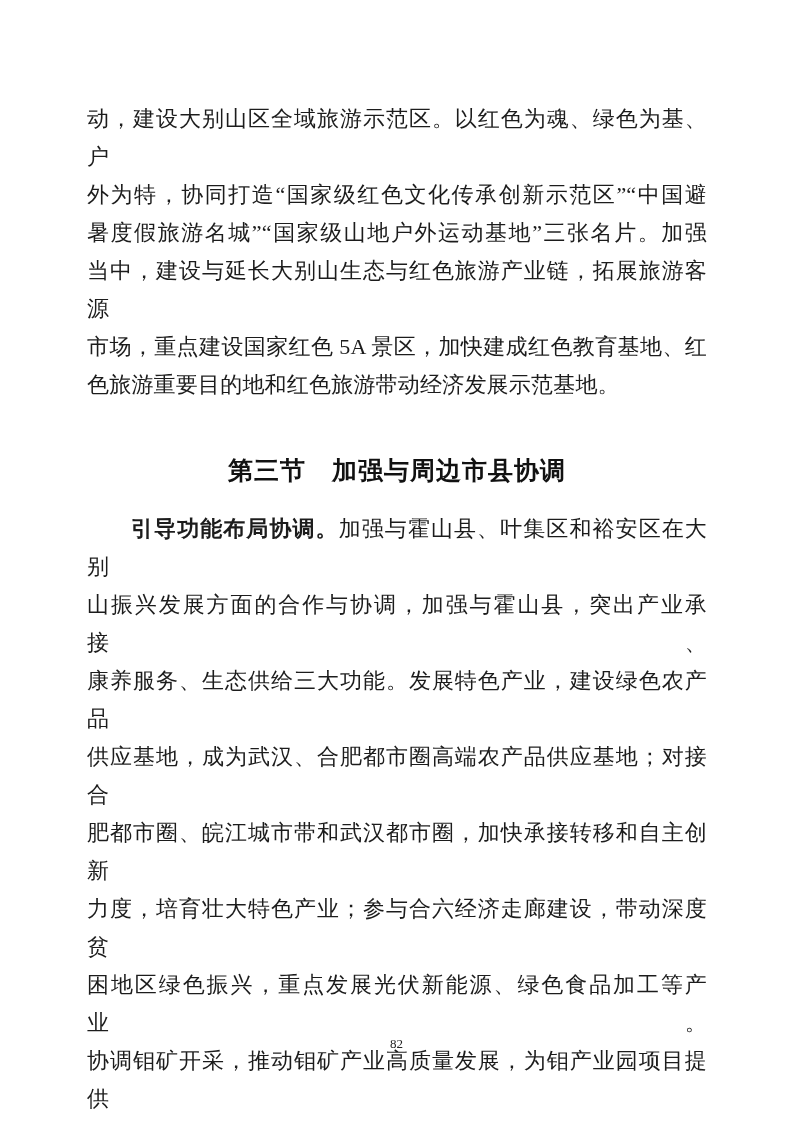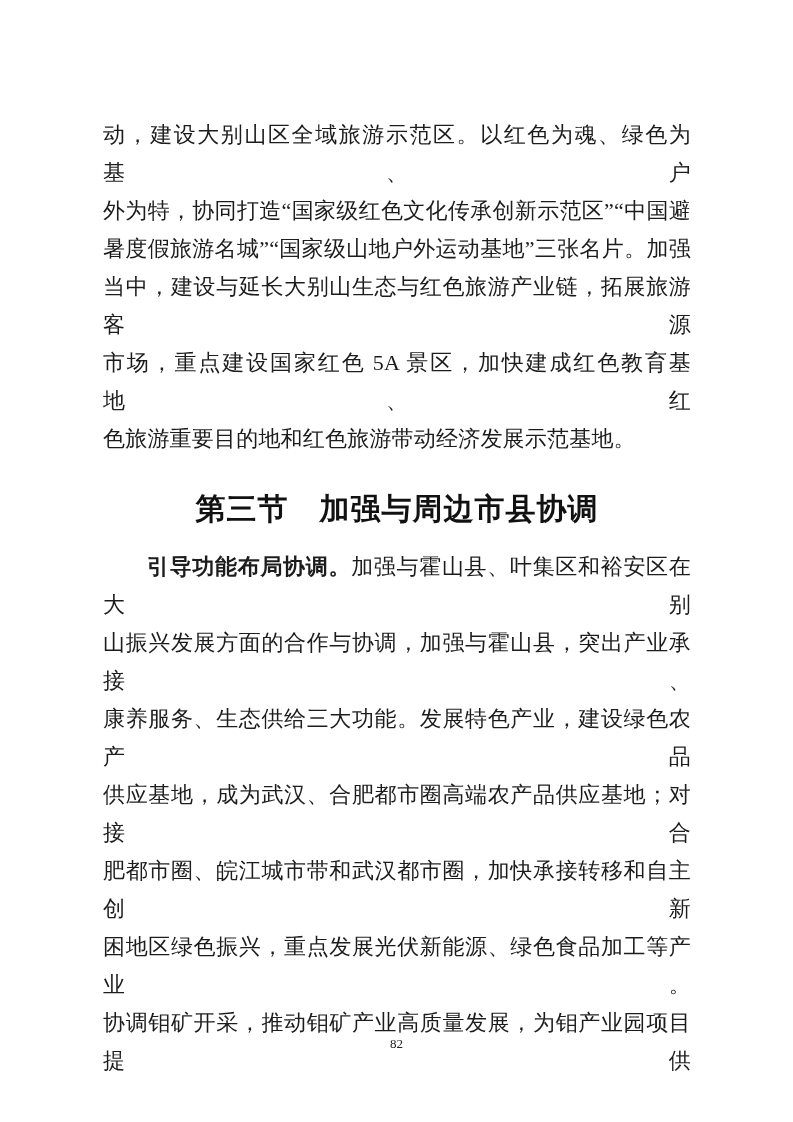--- a/index.html
+++ b/index.html
@@ -16,21 +16,21 @@
     font-family: "Liberation Serif", "DejaVu Serif", serif;
     color: #1c1c1c;
   }
   .content {
     position: absolute;
     left: 87px;
     top: 100px;
     width: 620px;
   }
   .para {
-    margin: 16px;
+    margin: 0;
     padding: 0;
   }
   .para .line {
     font-size: 22px;
     line-height: 38px;
     white-space: nowrap;
     text-align: justify;
     text-align-last: justify;
     text-justify: inter-character;
     white-space: normal;
@@ -40,24 +40,24 @@
     text-align-last: left;
   }
   .para .line.indent {
     text-indent: 2em;
   }
   .para .line b {
     font-weight: bold;
   }
   .section-heading {
     display: block;
-    margin: 29px 0 18px 0;
+    margin: 45px 0 18px 0;
     font-family: "Liberation Sans", "DejaVu Sans", sans-serif;
     font-weight: bold;
-    font-size: 30px;
+    font-size: 25px;
     line-height: 43px;
     text-align: center;
     color: #111111;
     letter-spacing: 1px;
   }
   .page-number {
     position: absolute;
     left: 0;
     top: 1036px;
     width: 793px;
@@ -83,20 +83,21 @@
       </div>
 
     <h2 class="section-heading">第三节　加强与周边市县协调</h2>
 
     <div class="para para-2">
         <div class="line indent"><b>引导功能布局协调。</b>加强与霍山县、叶集区和裕安区在大别</div>
         <div class="line">山振兴发展方面的合作与协调，加强与霍山县，突出产业承接、</div>
         <div class="line">康养服务、生态供给三大功能。发展特色产业，建设绿色农产品</div>
         <div class="line">供应基地，成为武汉、合肥都市圈高端农产品供应基地；对接合</div>
         <div class="line">肥都市圈、皖江城市带和武汉都市圈，加快承接转移和自主创新</div>
+        <div class="line">力度，培育壮大特色产业；参与合六经济走廊建设，带动深度贫</div>
         <div class="line">困地区绿色振兴，重点发展光伏新能源、绿色食品加工等产业。</div>
         <div class="line">协调钼矿开采，推动钼矿产业高质量发展，为钼产业园项目提供</div>
       </div>
 
   </div>
 
   <div class="page-number">82</div>
 </div>
 
 </body></html>

